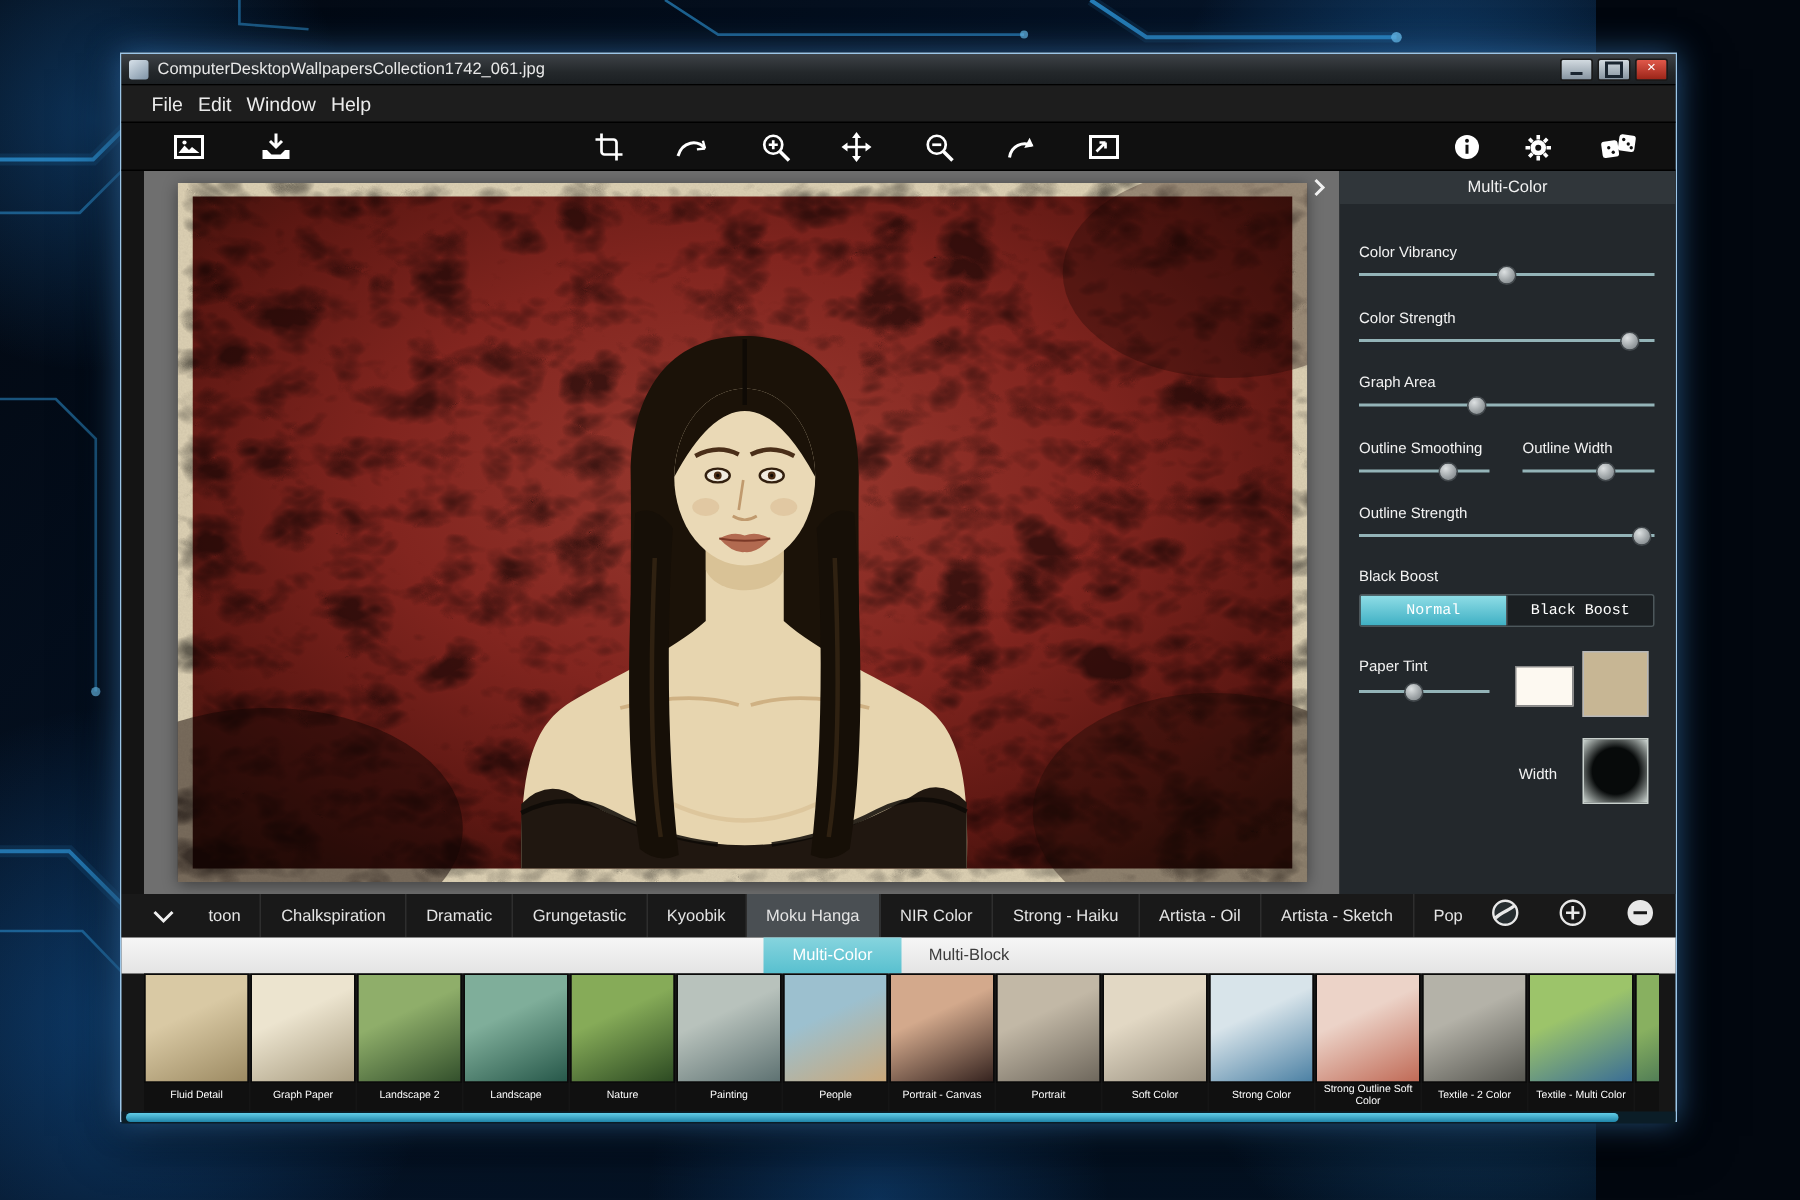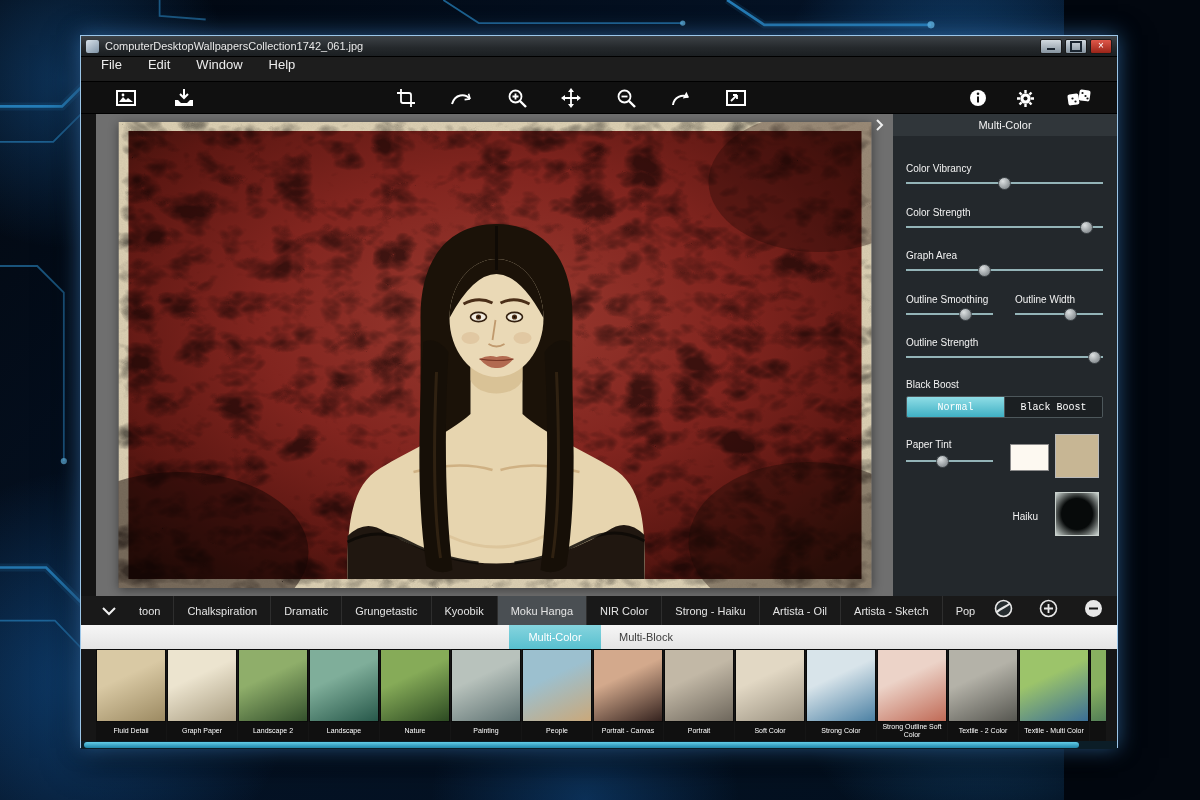--- a/index.html
+++ b/index.html
@@ -18,21 +18,21 @@
   .window{position:absolute;left:80px;top:35px;width:1038px;height:713px;background:#161616;
     border:1px solid #9cc6e8;box-shadow:0 0 20px rgba(70,150,230,.55),0 10px 34px rgba(0,0,0,.75);}
   .titlebar{height:21px;background:linear-gradient(180deg,#3d4247,#24282b 60%,#1b1f22);display:flex;align-items:center;padding:0 5px;border-bottom:1px solid #000;}
   .title-icon{width:13px;height:13px;border-radius:2px;background:linear-gradient(145deg,#d8e2ea,#7e93a6);margin-right:6px;flex:none;}
   .title-text{color:#e8e8e8;font-size:11px;flex:1;white-space:nowrap;overflow:hidden;}
   .winbtn{width:22px;height:15px;margin-left:3px;border:1px solid #1a1a1a;border-radius:2px;display:flex;align-items:center;justify-content:center;flex:none;}
   .winbtn.min,.winbtn.max{background:linear-gradient(#d2dae0,#8694a0);}
   .winbtn.min::after{content:"";width:8px;height:2px;background:#1a2530;margin-top:6px;}
   .winbtn.max::after{content:"";width:8px;height:7px;border:2px solid #1a2530;}
   .winbtn.close{background:linear-gradient(#e0584a,#9a2418);color:#fff;font-size:10px;line-height:1;}
-  .menubar{height:25px;background:#1d1d1d;display:flex;align-items:flex-start;gap:26px;padding-left:20px;border-bottom:1px solid #000;}
+  .menubar{height:25px;background:#1d1d1d;display:flex;align-items:center;gap:10px;padding-left:20px;border-bottom:1px solid #000;}
   .menu-item{color:#ececec;font-size:13px;cursor:default;}
   .toolbar{height:32px;background:#101010;position:relative;border-bottom:1px solid #000;}
   .tool{position:absolute;top:5px;width:24px;height:22px;display:flex;align-items:center;justify-content:center;}
 
   
   .main{position:absolute;left:0;right:0;top:78px;height:482px;background:#141414;}
   .canvas-area{position:absolute;left:15px;top:0;bottom:0;right:224px;background:#6f6f6f;overflow:hidden;}
   .artwork{position:absolute;left:50%;transform:translateX(-50%);top:8px;width:753px;height:466px;box-shadow:0 2px 10px rgba(0,0,0,.45);}
   .artwork svg{display:block;width:100%;height:100%;}
   .panel-toggle{position:absolute;top:3px;right:6px;width:16px;height:16px;display:flex;align-items:center;justify-content:center;}
@@ -344,21 +344,21 @@
 
           <div class="plabel" style="left:13px;top:303px">Paper Tint</div>
           <div class="slider" style="left:13px;top:319px;width:87px">
             <div class="track"></div>
               <div class="thumb" style="left: 43%;"></div>
           </div>
 
           <div class="swatch" style="left: 117px; top: 308px; width: 39px; height: 27px; border: 1px solid rgb(138, 138, 138); background: rgb(253, 249, 241);"></div>
           <div class="swatch" style="left: 162px; top: 298px; width: 44px; height: 44px; border: 1px solid rgb(184, 184, 184); background: rgb(199, 182, 148);"></div>
 
-          <div class="plabel" style="left:13px;top:375px;width:132px;text-align:right">Haiku</div>
+          <div class="plabel" style="left:13px;top:375px;width:132px;text-align:right">Width</div>
           <div class="swatch" style="left: 162px; top: 356px; width: 44px; height: 44px; border: 1px solid rgb(200, 208, 204); background: radial-gradient(circle, rgb(7, 10, 10) 52%, rgb(207, 216, 212) 100%);"></div>
 
         </div>
       </div>
     </div>
 
     <div class="tabbar">
       <span class="tab-overflow">
         <svg width="14" height="9" viewBox="0 0 14 9">
             <path d="M1,1 L7,7 L13,1" stroke="#f0f0f0" stroke-width="2" fill="none"></path>

